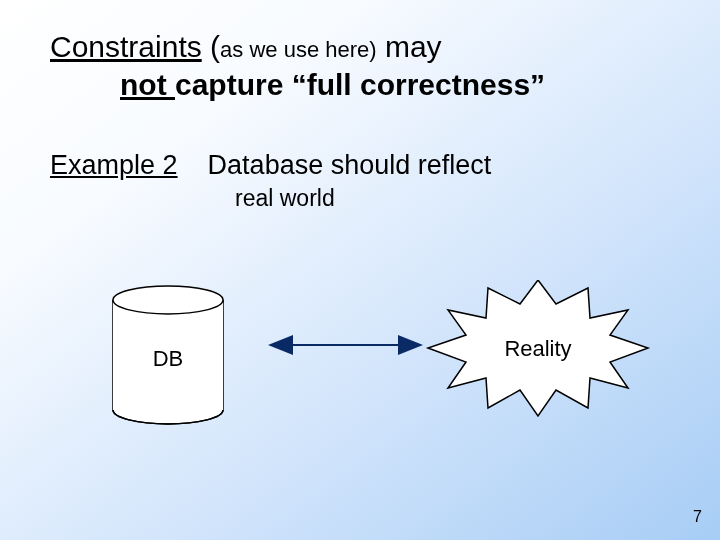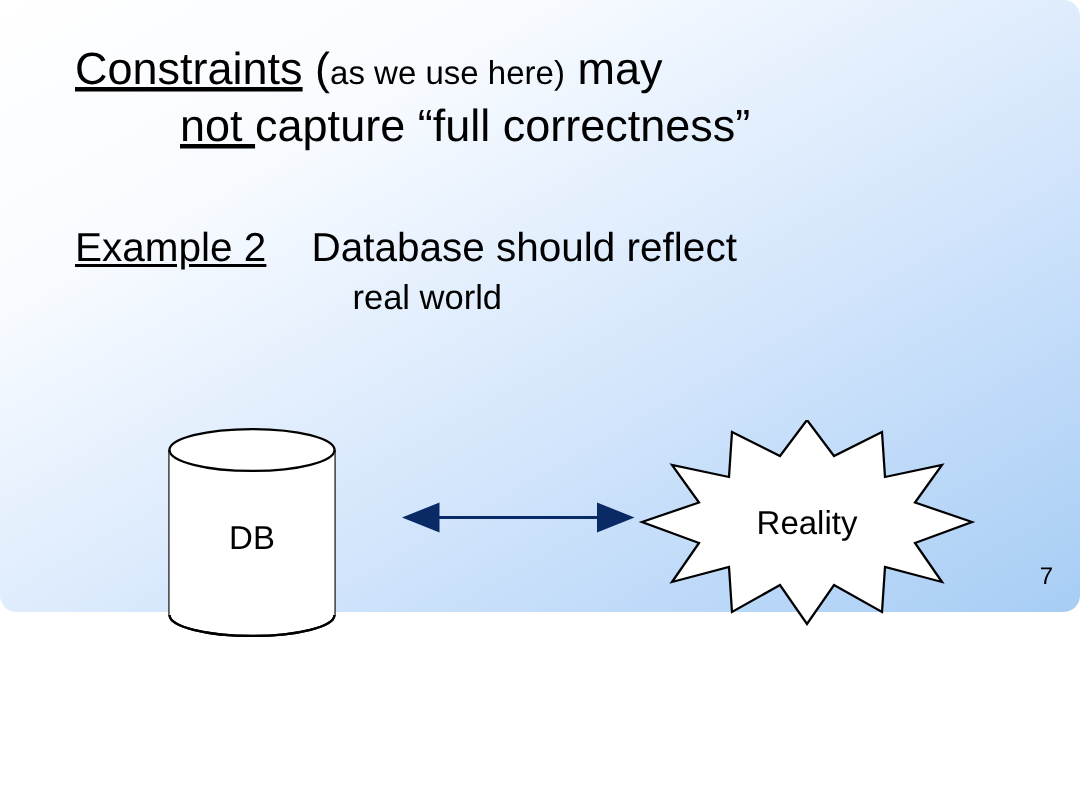--- a/index.html
+++ b/index.html
@@ -5,37 +5,36 @@
   html, body {
     margin: 0;
     padding: 0;
     width: 720px;
     height: 540px;
     overflow: hidden;
   }
   .slide {
     position: relative;
     width: 720px;
-    height: 408px;
+    height: 540px;
     background: linear-gradient(to bottom right, #ffffff 0%, #f8fbff 25%, #cfe3fb 65%, #a7cdf5 100%);
     font-family: Verdana, Geneva, sans-serif;
     color: #000;
-    border-radius: 11px;
   }
   .title {
     position: absolute;
     left: 50px;
     top: 28px;
     width: 620px;
     font-size: 30px;
     line-height: 1.25;
   }
   .title .u { text-decoration: underline; }
   .title .small { font-size: 22px; }
-  .title .indent { margin-left: 70px; display: inline-block; }
+  .title .indent { margin-left: 70px; display: inline-block; font-weight: bold; }
   .sub {
     position: absolute;
     left: 50px;
     top: 150px;
     width: 620px;
     font-size: 27px;
   }
   .sub .u { text-decoration: underline; }
   .sub-line2 {
     position: absolute;

